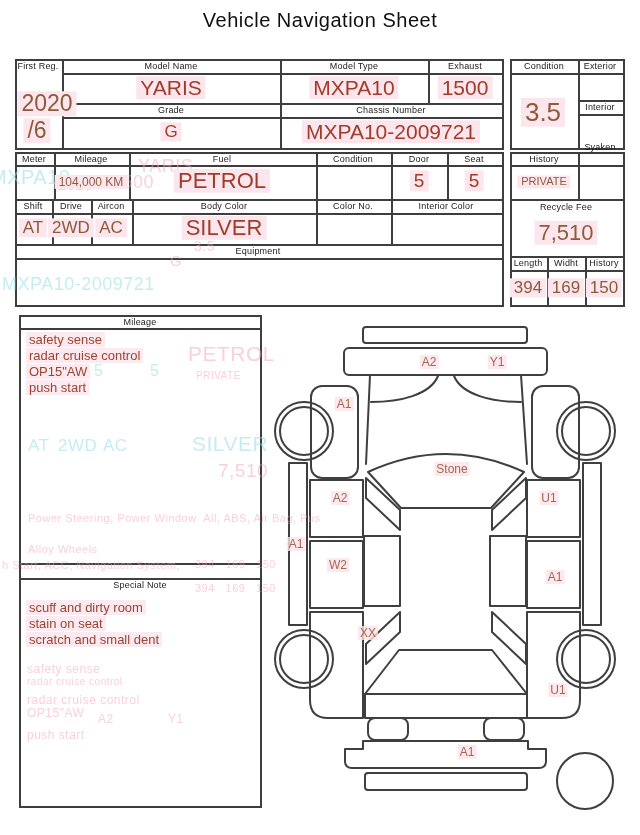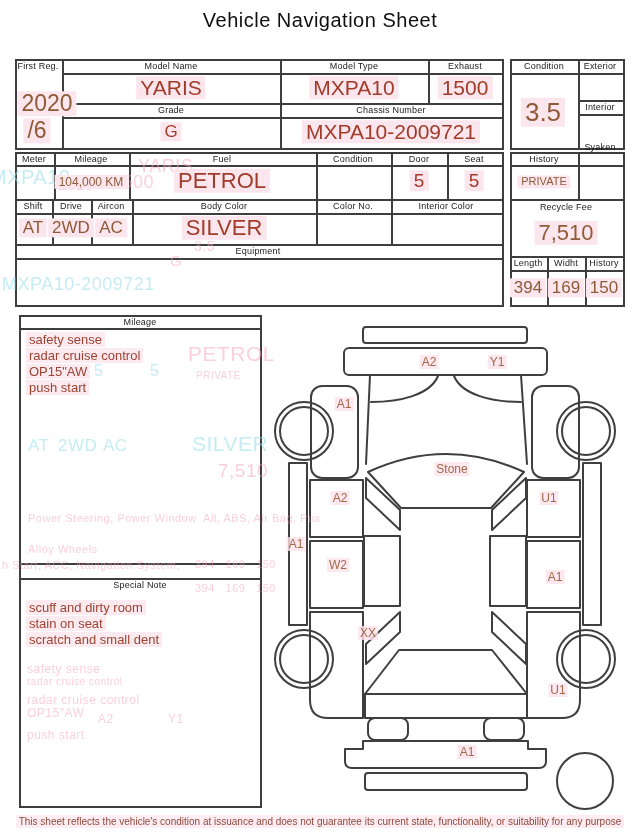--- a/index.html
+++ b/index.html
@@ -185,21 +185,20 @@
       <circle cx="586" cy="431" r="29"></circle>
       <circle cx="586" cy="431" r="24"></circle>
       <circle cx="304" cy="659" r="29"></circle>
       <circle cx="304" cy="659" r="24"></circle>
       <circle cx="586" cy="659" r="29"></circle>
       <circle cx="586" cy="659" r="24"></circle>
       <circle cx="585" cy="781" r="28"></circle>
     </g>
   </svg>
 
-  <div class="footer"><span>This sheet reflects the vehicle's condition at issuance and does not guarantee its current state, functionality, or suitability for any purpose</span></div>
 
 <span class="dlabel" style="left: 429px; top: 362px;">A2</span>
     <span class="dlabel" style="left: 497px; top: 362px;">Y1</span>
     <span class="dlabel" style="left: 344px; top: 404px;">A1</span>
     <span class="dlabel" style="left: 452px; top: 469px; text-align: center;">Stone</span>
     <span class="dlabel" style="left: 340px; top: 498px;">A2</span>
     <span class="dlabel" style="left: 549px; top: 498px;">U1</span>
     <span class="dlabel" style="left: 296px; top: 544px;">A1</span>
     <span class="dlabel" style="left: 338px; top: 565px;">W2</span>
     <span class="dlabel" style="left: 555px; top: 577px;">A1</span>

